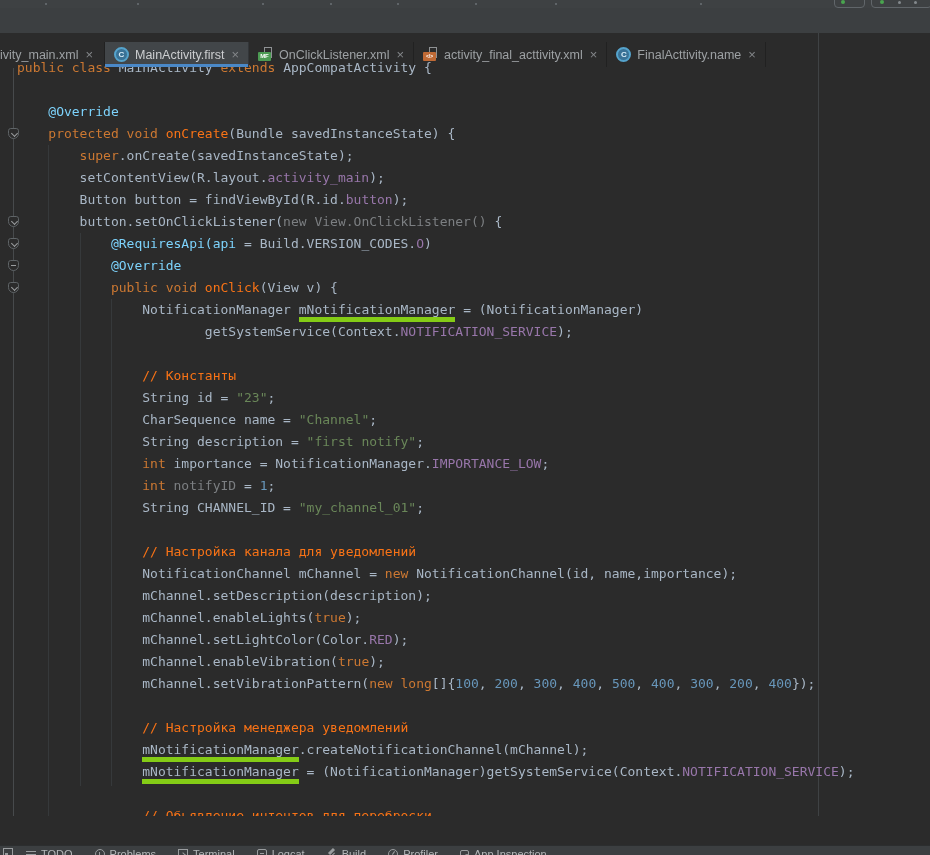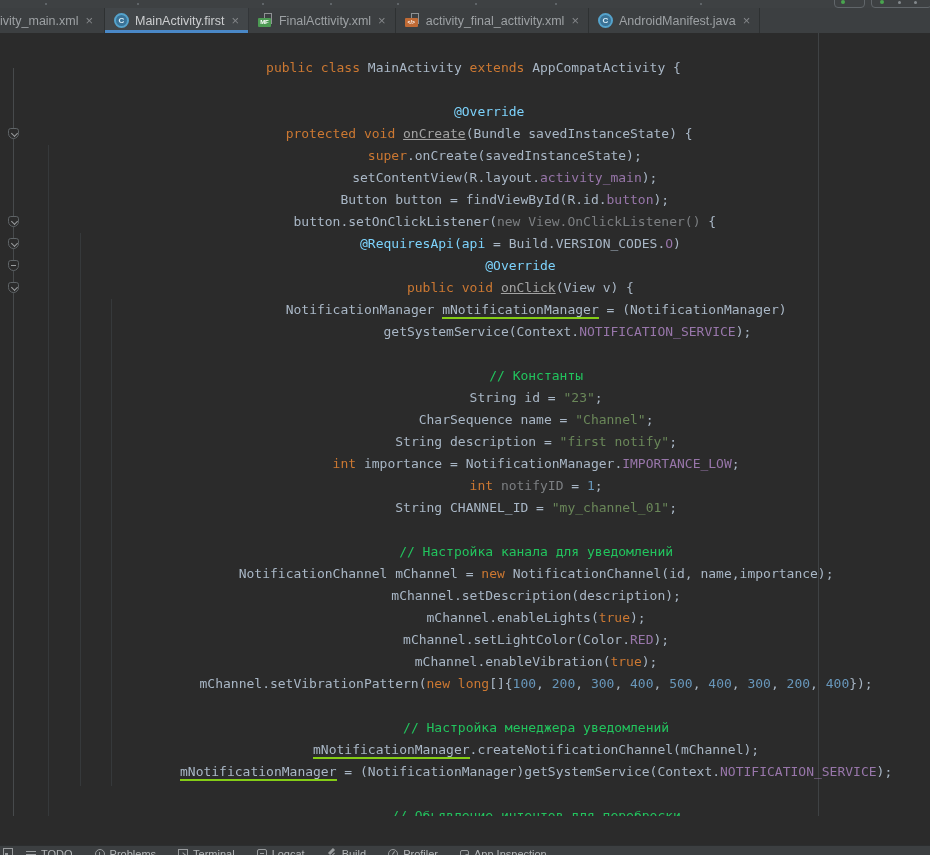--- a/index.html
+++ b/index.html
@@ -9,55 +9,55 @@
   
   .topstrip{position:absolute;left:0;top:0;width:930px;height:8px;background:#3e4143;overflow:hidden;z-index:5;}
   .strip-dot{position:absolute;top:3px;width:2px;height:2px;background:#6b7074;border-radius:50%;}
   .strip-btn{position:absolute;top:-7px;height:13px;border:1px solid #61666a;border-radius:4px;background:#3e4143;}
   .strip-btn .run-dot{position:absolute;bottom:3px;width:4px;height:4px;border-radius:50%;background:#4aa54f;}
   .strip-btn .gray-dot{position:absolute;bottom:3px;width:3px;height:3px;border-radius:50%;background:#84898d;}
 
   
   .tabbar{position:absolute;left:0;top:8px;width:930px;height:25px;background:#3c3f41;display:flex;z-index:4;}
   .tab{position:relative;display:flex;align-items:center;height:25px;padding:0 9px;box-sizing:border-box;
-       border-right:1px solid rgba(0,0,0,0.22);cursor:default;flex:none;}
+       border-right:1px solid rgba(0,0,0,0.22);cursor:default;flex:none;margin-top:34px;}
   .tab .lbl{font-size:12.5px;color:#9da1a4;white-space:nowrap;}
   .tab.active{background:#424649;}
   .tab.active .lbl{color:#ccced0;}
   .tab.active .underline{position:absolute;left:0;right:0;bottom:0;height:3px;background:#4a88c7;}
   .tab .close{margin-left:7px;font-size:13px;line-height:13px;color:#84878a;}
   .tab.first{width:105px;overflow:hidden;padding-left:0;}
   .tabico{margin-right:6px;flex:none;}
   .ico-class{width:15px;height:15px;border-radius:50%;background:#3a7296;border:2px solid #55a3cc;
              box-sizing:border-box;color:#d9edf8;font:bold 8px/11px "Liberation Sans",sans-serif;text-align:center;}
   .ico-file{position:relative;width:15px;height:15px;}
   .ico-file::before{content:"";position:absolute;right:1px;top:0;width:8px;height:11px;border:1px solid #8f9294;box-sizing:border-box;}
   .ico-file .chip{position:absolute;left:0;bottom:1px;width:13px;height:9px;border-radius:1px;
                   color:#fff;font:bold 6px/9px "Liberation Sans",sans-serif;text-align:center;letter-spacing:0;}
   .ico-manifest .chip{background:#4c9b53;}
   .ico-layout .chip{background:#c06a35;font-size:5px;}
 
   
-  .editor{position:absolute;left:0;top:33px;width:930px;height:783px;background:#2b2b2b;overflow:hidden;text-align:center;}
+  .editor{position:absolute;left:0;top:33px;width:930px;height:783px;background:#2b2b2b;overflow:hidden;}
   .margin-guide{position:absolute;left:818px;top:0;bottom:0;width:1px;background:#3f4244;}
   .indent-guide{position:absolute;width:1px;background:#36393b;}
   .fold-line{position:absolute;left:13px;top:35px;bottom:0;width:1px;background:#474a4c;}
   .code{position:absolute;left:0;top:0;right:0;padding:24px 0 0 17px;
         font-family:"DejaVu Sans Mono",monospace;font-size:13px;line-height:22px;white-space:pre;}
   .code-line{height:22px;}
   .tok-pl{color:#a9b7c6;}
   .tok-kw{color:#cc7832;}
-  .tok-me{color:#a3a3a3;text-decoration:underline;}
+  .tok-me{color:#f97316;}
   .tok-an{color:#7dd3fc;}
   .tok-st{color:#6a8759;}
   .tok-nu{color:#6897bb;}
-  .tok-co{color:#22c55e;margin-top:32px;}
+  .tok-co{color:#f97316;margin-top:32px;}
   .tok-gr{color:#7c7f82;}
   .tok-fi{color:#9876aa;}
-  .tok-ul{color:#a9b7c6;border-bottom:2px solid #84cc16;}
+  .tok-ul{color:#a9b7c6;border-bottom:5px solid #84cc16;}
   .fold-marker{position:absolute;left:8px;width:11px;height:11px;box-sizing:border-box;
                border:1px solid #5f6467;border-radius:3px 3px 6px 6px;background:#2b2b2b;z-index:2;}
   .fold-marker.chevron::after{content:"";position:absolute;left:2.5px;top:1.5px;width:4px;height:4px;
                border-right:1px solid #9a9d9f;border-bottom:1px solid #9a9d9f;transform:rotate(45deg);}
   .fold-marker.minus::after{content:"";position:absolute;left:2px;top:4px;width:5px;height:1px;background:#9a9d9f;}
 
   
   .statusbar{position:absolute;left:0;top:845px;width:930px;height:22px;background:#3c3f41;
              border-top:1px solid #2c2e2f;box-sizing:border-box;display:flex;align-items:flex-start;
              padding:2px 0 0 3px;z-index:6;}
@@ -112,33 +112,33 @@
   <div class="tab active">
     <span class="tabico ico-class">C</span>
     <span class="lbl">MainActivity.first</span>
     <span class="close">×</span>
     <span class="underline"></span>
   </div>
   <div class="tab">
     <span class="tabico ico-file ico-manifest">
         <span class="chip">MF</span>
       </span>
-    <span class="lbl">FinalActtivity.xml</span>
+    <span class="lbl">OnClickListener.xml</span>
     <span class="close">×</span>
   </div>
   <div class="tab">
     <span class="tabico ico-file ico-layout">
         <span class="chip">&lt;/&gt;</span>
       </span>
     <span class="lbl">activity_final_acttivity.xml</span>
     <span class="close">×</span>
   </div>
   <div class="tab">
     <span class="tabico ico-class">C</span>
-    <span class="lbl">AndroidManifest.java</span>
+    <span class="lbl">FinalActtivity.name</span>
     <span class="close">×</span>
   </div>
 </div>
 
 <div class="editor">
   <div class="indent-guide" style="left:48px;top:112px;bottom:0"></div>
   <div class="indent-guide" style="left:80px;top:200px;bottom:30px"></div>
   <div class="indent-guide" style="left:111px;top:266px;bottom:30px"></div>
   <div class="fold-line"></div>
   <div class="margin-guide"></div>

